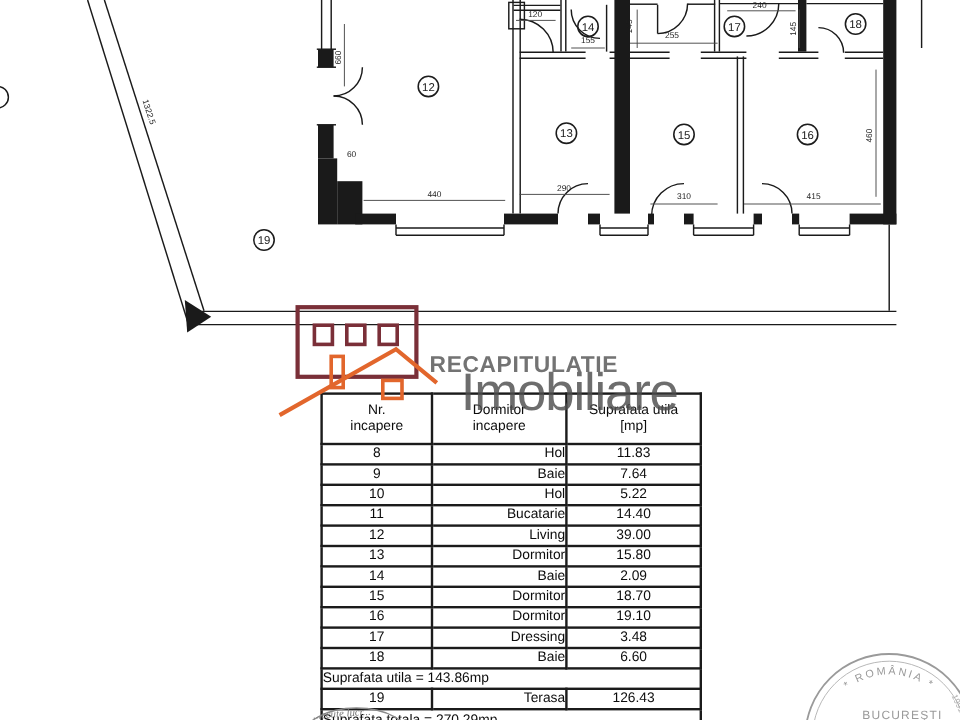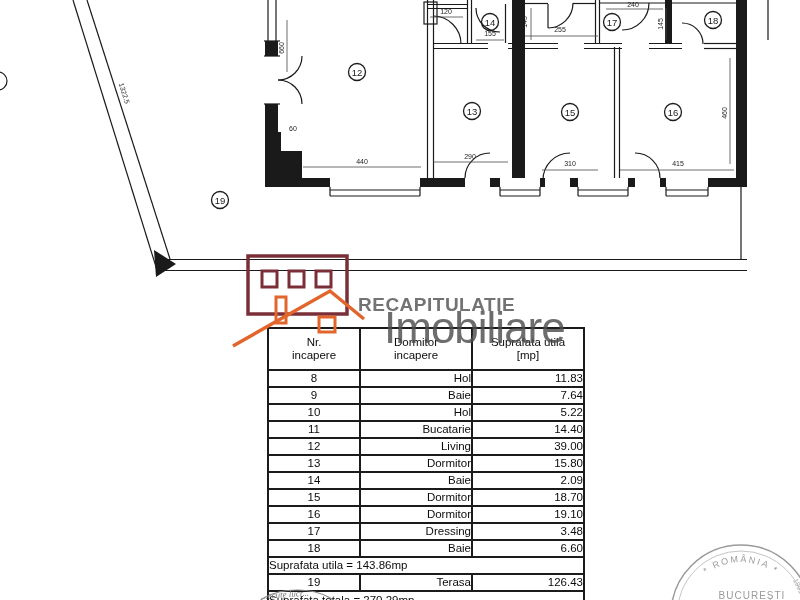--- a/index.html
+++ b/index.html
@@ -10,21 +10,21 @@
 
   
   .table-wrap{position:absolute;left:267px;top:327px;z-index:3;}
   table.recap{border-collapse:collapse;table-layout:fixed;width:316px;background:transparent;
               font-size:11.5px;color:#0c0c0c;}
   table.recap td,table.recap th{border:2px solid #1b1b1b;padding:0;line-height:1.15;
               font-weight:normal;height:15px;overflow:hidden;white-space:nowrap;}
   table.recap th{height:40px;text-align:center;vertical-align:middle;}
   td.nr{text-align:center;}
   td.name{text-align:right;padding-left:5px;}
-  td.area{text-align:right;padding-right:20px;}
+  td.area{text-align:center;padding-right:20px;}
   td.merged{text-align:left;}
   tr.total-row td{height:18px;vertical-align:top;padding-top:2px;}
 
   
   .wm{position:absolute;z-index:4;color:#4e4e4e;opacity:.82;letter-spacing:-1px;
       font-family:"Liberation Sans",sans-serif;pointer-events:none;}
   .wm-top{left:374px;top:248px;font-size:46px;letter-spacing:2px;}
   .wm-bottom{left:384px;top:303px;font-size:44px;}
   .recap-title{position:absolute;left:358px;top:294px;z-index:5;font-size:19px;
       font-weight:bold;color:#737373;letter-spacing:.5px;}

